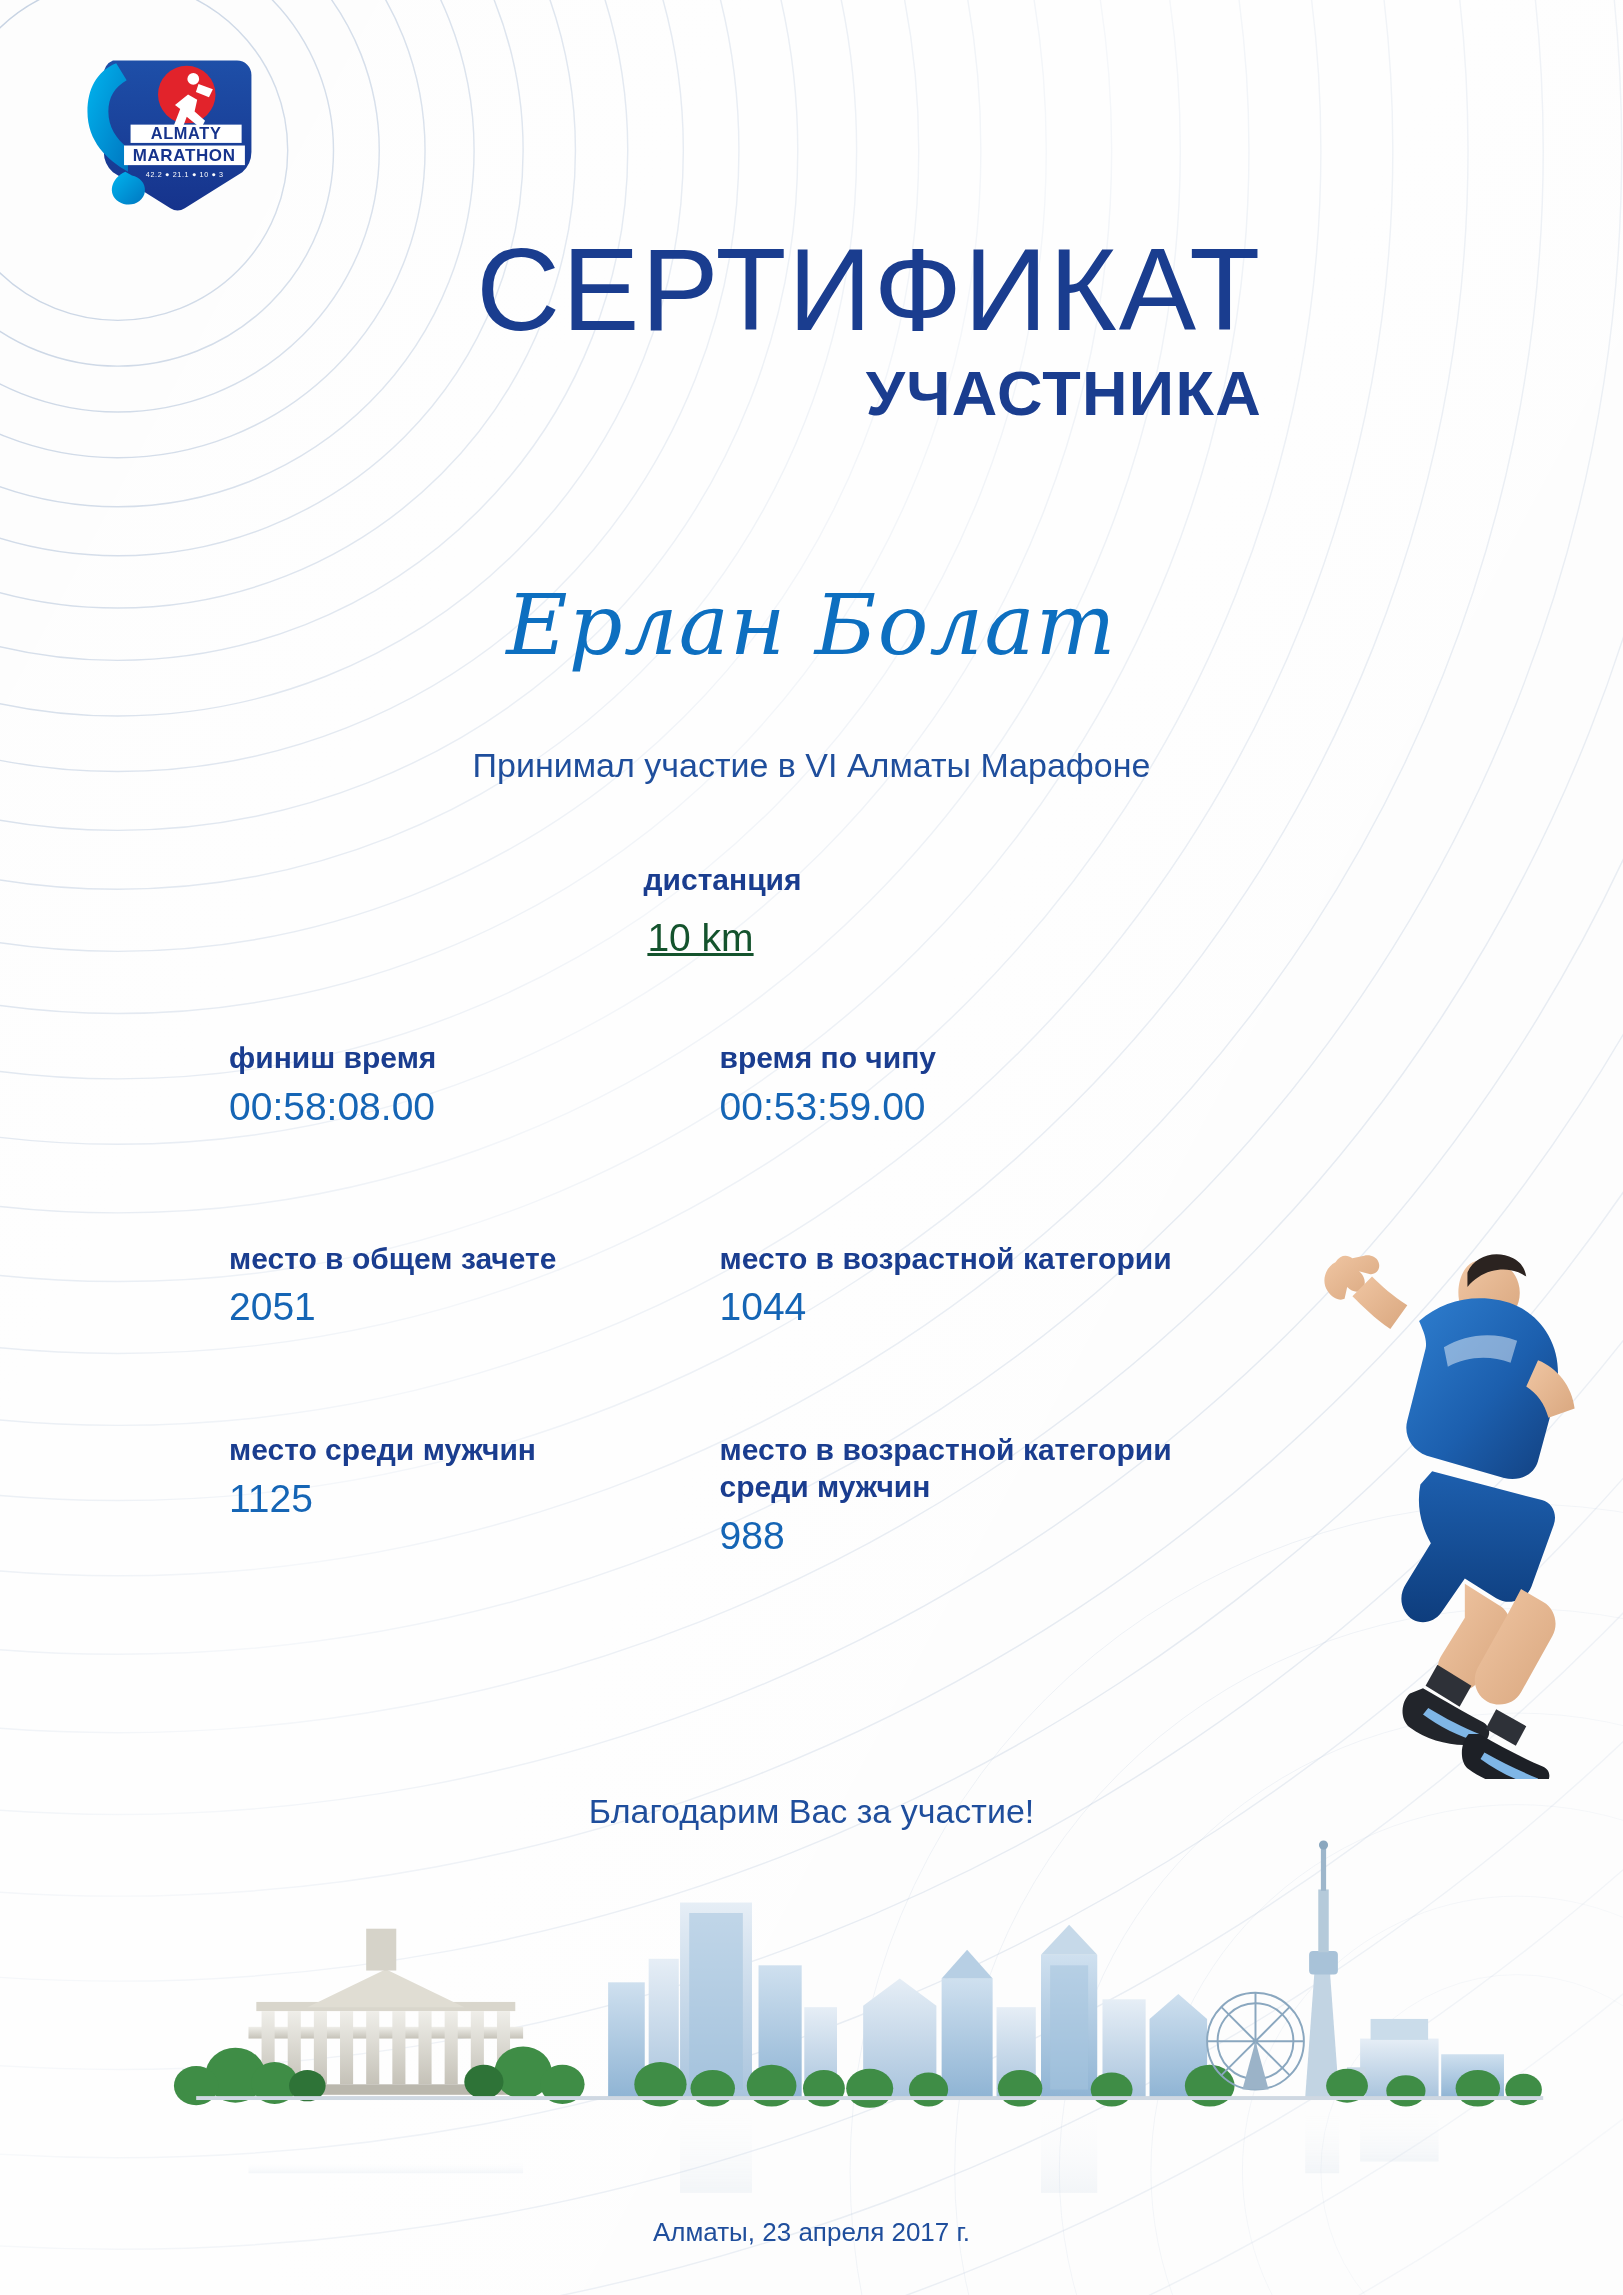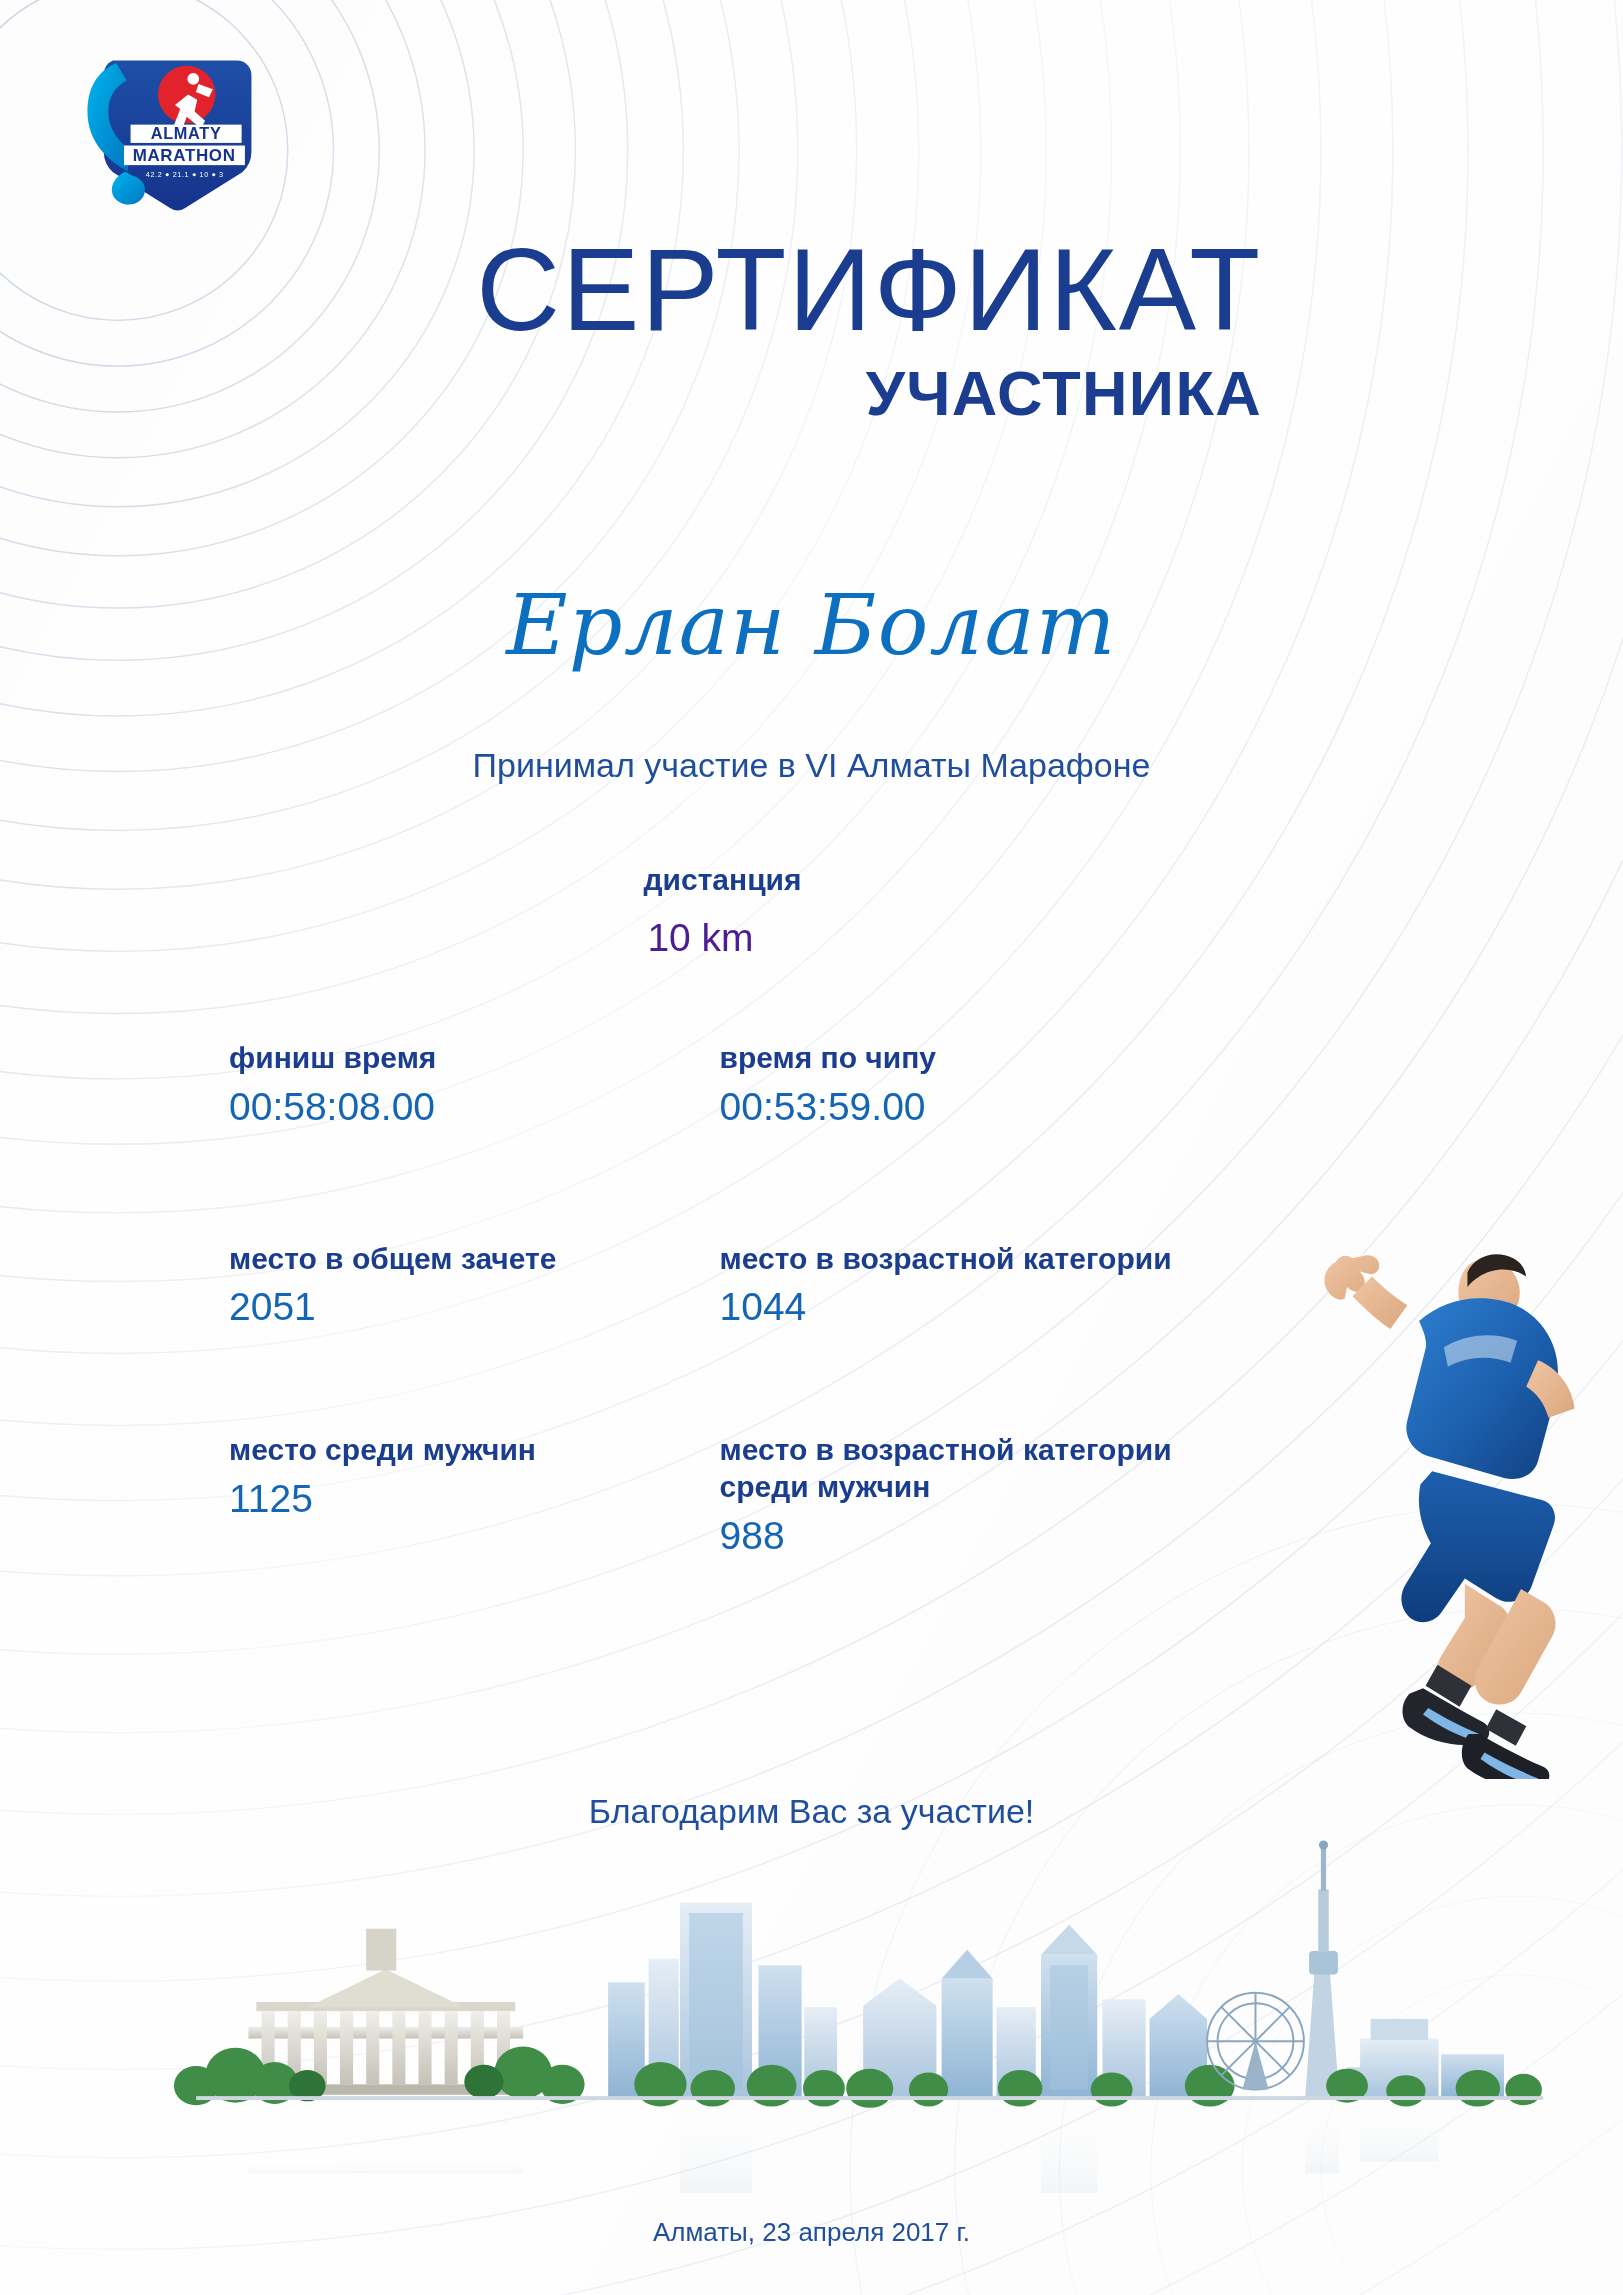--- a/index.html
+++ b/index.html
@@ -115,22 +115,23 @@
     color: #1a3d8f;
     z-index: 5;
   }
   .distance-value {
     position: absolute;
     top: 916px;
     left: 0;
     width: 1401px;
     text-align: center;
     font-size: 39px;
-    color: #4c1d95;
-    z-index: 5;
+    color: #14532d;
+    z-index: 5;
+    text-decoration: underline;
   }
 
   
   .stats {
     position: absolute;
     left: 216px;
     top: 1040px;
     width: 981px;
     z-index: 5;
   }

